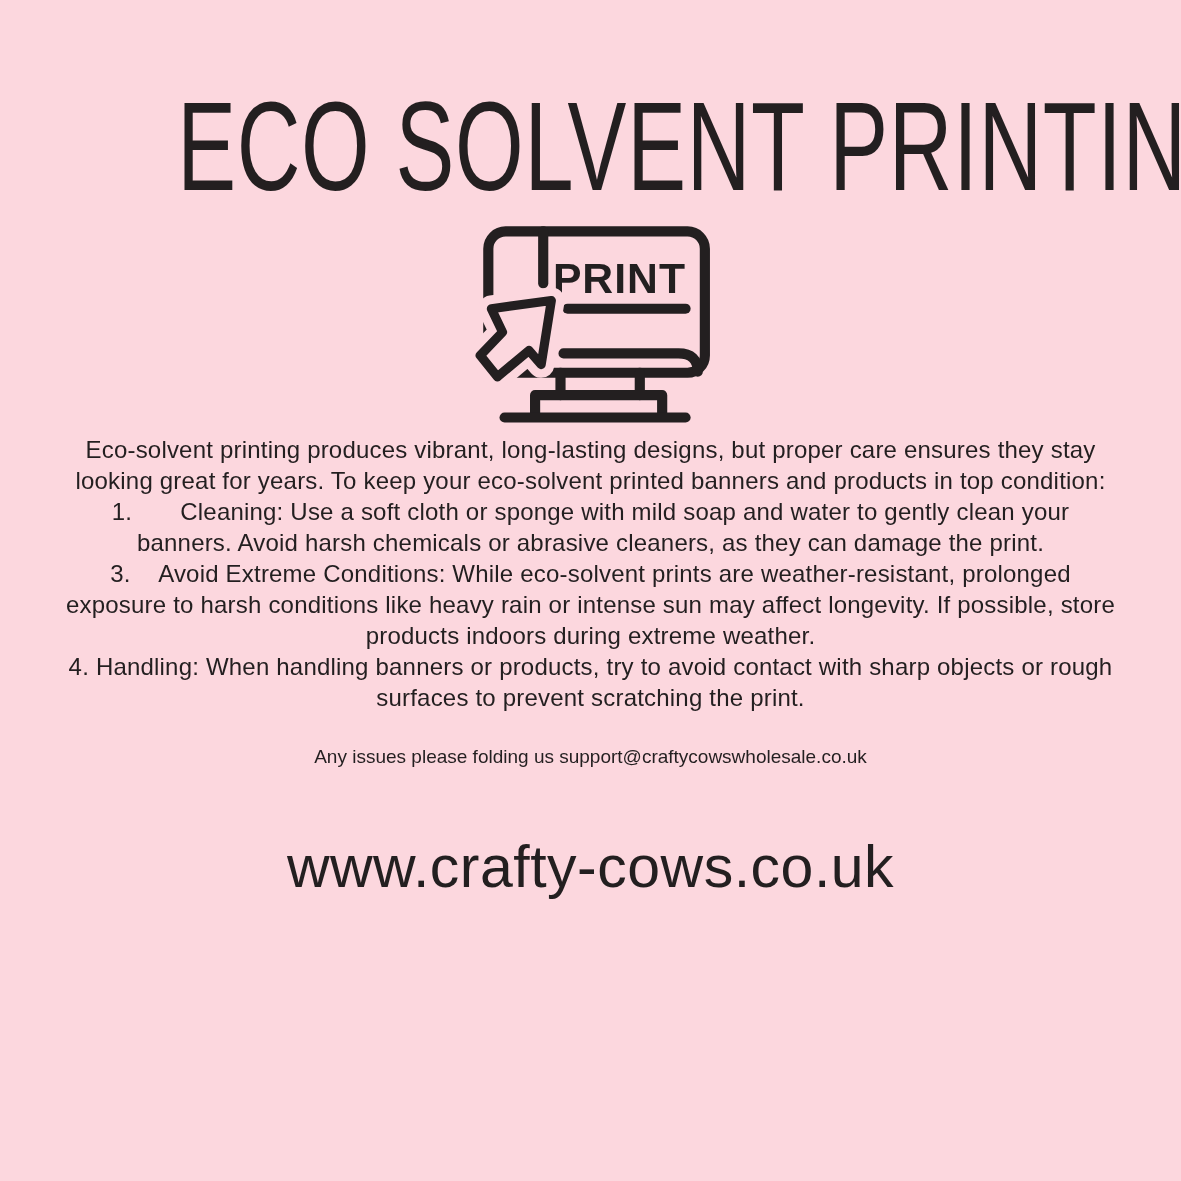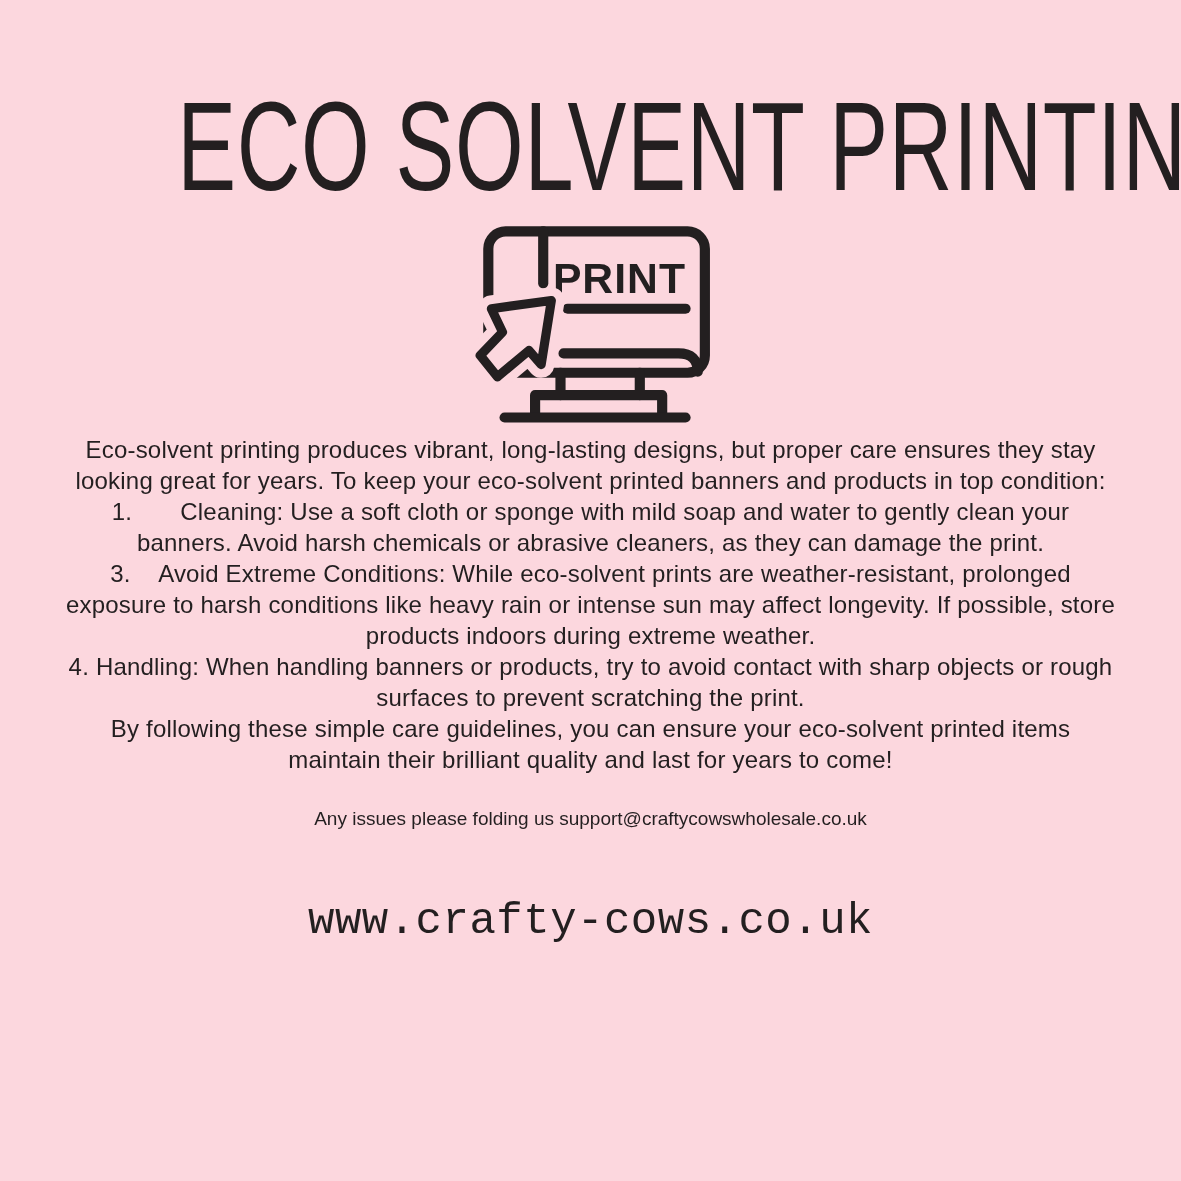--- a/index.html
+++ b/index.html
@@ -50,24 +50,23 @@
   .body-text p {
     margin: 0;
   }
   .contact {
     margin: 32px auto 0 auto;
     font-size: 19px;
     line-height: 24px;
   }
   .website {
     margin: 66px auto 0 auto;
-    font-size: 44px;
+    font-size: 59px;
     line-height: 1.1;
     letter-spacing: 0.5px;
-    font-family: Liberation Mono, monospace;
   }
 </style>
 </head>
 <body>
 
 <div class="page">
 
   <div class="title-wrap">
     <h1 class="title">ECO SOLVENT PRINTING</h1>
   </div>
@@ -92,20 +91,19 @@
       <path d="M 81,73 L 22,81 L 33,104 L 11,127 L 28,148 L 59,122 L 71,136 Z" fill="#fcd7de" stroke="#fcd7de" stroke-width="26" stroke-linejoin="round"></path>
       <path d="M 81,73 L 22,81 L 33,104 L 11,127 L 28,148 L 59,122 L 71,136 Z" fill="#fcd7de" stroke="#231f20" stroke-width="9" stroke-linejoin="round"></path>
     </svg>
   </div>
 
   <div class="body-text">
     <p>Eco-solvent printing produces vibrant, long-lasting designs, but proper care ensures they stay looking great for years. To keep your eco-solvent printed banners and products in top condition:</p>
     <p>1.&nbsp;&nbsp;&nbsp;&nbsp;&nbsp;&nbsp;&nbsp;Cleaning: Use a soft cloth or sponge with mild soap and water to gently clean your banners. Avoid harsh chemicals or abrasive cleaners, as they can damage the print.</p>
     <p>3.&nbsp;&nbsp;&nbsp;&nbsp;Avoid Extreme Conditions: While eco-solvent prints are weather-resistant, prolonged exposure to harsh conditions like heavy rain or intense sun may affect longevity. If possible, store products indoors during extreme weather.</p>
     <p>4.&nbsp;Handling: When handling banners or products, try to avoid contact with sharp objects or rough surfaces to prevent scratching the print.</p>
-    <p>By following these simple care guidelines, you can ensure your eco-solvent printed items maintain their brilliant quality and last for years to come!</p>
   </div>
 
   <p class="contact">Any issues please folding us support@craftycowswholesale.co.uk</p>
 
   <p class="website">www.crafty-cows.co.uk</p>
 
 </div>
 
 </body></html>

